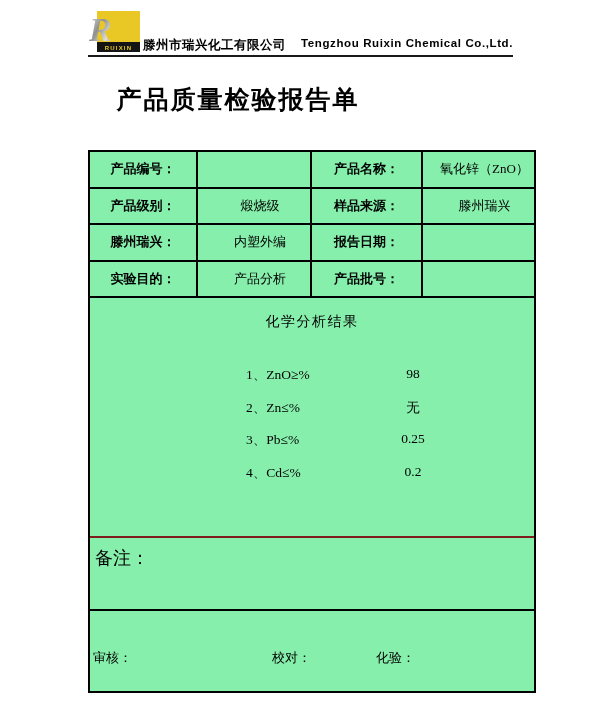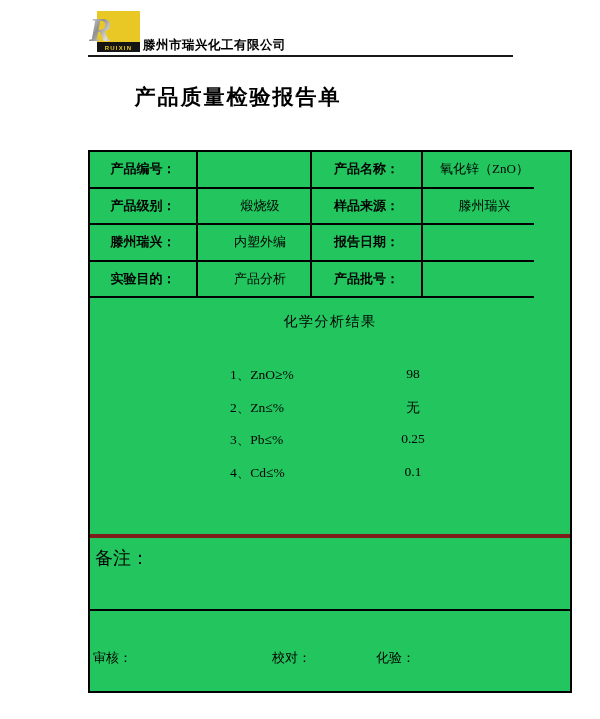--- a/index.html
+++ b/index.html
@@ -23,52 +23,52 @@
     letter-spacing:0.6px; white-space:nowrap;
   }
   .header-rule {
     position:absolute; left:88px; top:55px; width:425px; height:2px; background:#1a1a1a;
   }
 
   
   .page-title {
     position:absolute; left:0; top:83px; width:476px; text-align:center;
     font-family:"Liberation Sans", sans-serif; font-weight:700;
-    font-size:21px; letter-spacing:2px;
+    font-size:25px; letter-spacing:2px;
   }
 
   
   .report-table {
-    position:absolute; left:88px; top:150px; width:484px; height:543px;
-    border:2px solid #000; background:#22c55e;
+    position:absolute; left:88px; top:150px; width:448px; height:543px;
+    border:2px solid #000; background:#86efac;
   }
 
   .info-grid {
     display:grid;
     grid-template-columns:108px 114px 111px 111px;
     grid-auto-rows:36.5px;
   }
   .cell {
     border-right:2px solid #000; border-bottom:2px solid #000;
     display:flex; align-items:center; justify-content:center;
     font-size:13px; overflow:hidden; white-space:nowrap;
   }
   .cell.last { border-right:none; }
   .cell.lbl { font-family:"Liberation Sans", sans-serif; font-weight:700; }
   .cell.val { font-family:"Liberation Serif", serif;padding-left:12px; }
 
-  .chem-section { height:225px; border-bottom:4px solid #7f1d1d; position:relative; }
+  .chem-section { height:225px; border-bottom:2px solid #7f1d1d; position:relative; }
   .chem-heading {
     margin-top:15px; text-align:center; font-size:14px; letter-spacing:1.5px;
     line-height:18px;
   }
-  .chem-items { margin-top:32px; }
+  .chem-items { margin-top:32px;margin-left:16px; }
   .chem-item { position:relative; height:32.5px; font-size:13.5px; }
   .chem-item .ci-label { position:absolute; left:140px; top:3px; white-space:nowrap; }
-  .chem-item .ci-value { position:absolute; left:276px; top:3px; width:94px; text-align:center; }
+  .chem-item .ci-value { position:absolute; left:260px; top:3px; width:94px; text-align:center; }
 
   .remarks-section { height:73px; border-bottom:2px solid #000; padding:8px 5px; }
   .remarks-label { font-size:18px; }
 
   .signature-section { position:relative; height:91px; }
   .sig-label { position:absolute; top:38px; font-size:13px; white-space:nowrap; }
   .sig-review { left:3px;text-align:right; }
   .sig-proofread { left:150px;margin-left:32px; }
   .sig-test { left:286px; }
 </style>
@@ -86,20 +86,21 @@
         <stop offset="1" stop-color="#a8a8a8"></stop>
       </linearGradient>
     </defs>
     <rect x="9" y="0" width="43" height="31" fill="#E9C826"></rect>
     <rect x="9" y="31" width="43" height="10" fill="#141414"></rect>
     <text x="30.5" y="38.8" font-size="6" font-family="Liberation Sans, sans-serif" font-weight="bold" fill="#E9C826" text-anchor="middle" letter-spacing="1.2">RUIXIN</text>
     <text x="1" y="30" font-size="34" font-style="italic" font-weight="bold" font-family="Liberation Serif, serif" fill="url(#silver)">R</text>
   </svg>
 
   <div class="company-cn">滕州市瑞兴化工有限公司</div>
+  <div class="company-en">Tengzhou Ruixin Chemical Co.,Ltd.</div>
   <div class="header-rule"></div>
 
   <div class="page-title">产品质量检验报告单</div>
 
   <div class="report-table">
 
     <div class="info-grid">
       <div class="cell lbl">产品编号：</div>
       <div class="cell val"></div>
       <div class="cell lbl">产品名称：</div>
@@ -131,21 +132,21 @@
         <div class="chem-item">
           <span class="ci-label">2、Zn≤%</span>
           <span class="ci-value">无</span>
         </div>
         <div class="chem-item">
           <span class="ci-label">3、Pb≤%</span>
           <span class="ci-value">0.25</span>
         </div>
         <div class="chem-item">
           <span class="ci-label">4、Cd≤%</span>
-          <span class="ci-value">0.1</span>
+          <span class="ci-value">0.2</span>
         </div>
       </div>
     </div>
 
     <div class="remarks-section">
       <span class="remarks-label">备注：</span>
     </div>
 
     <div class="signature-section">
       <span class="sig-label sig-review">审核：</span>

